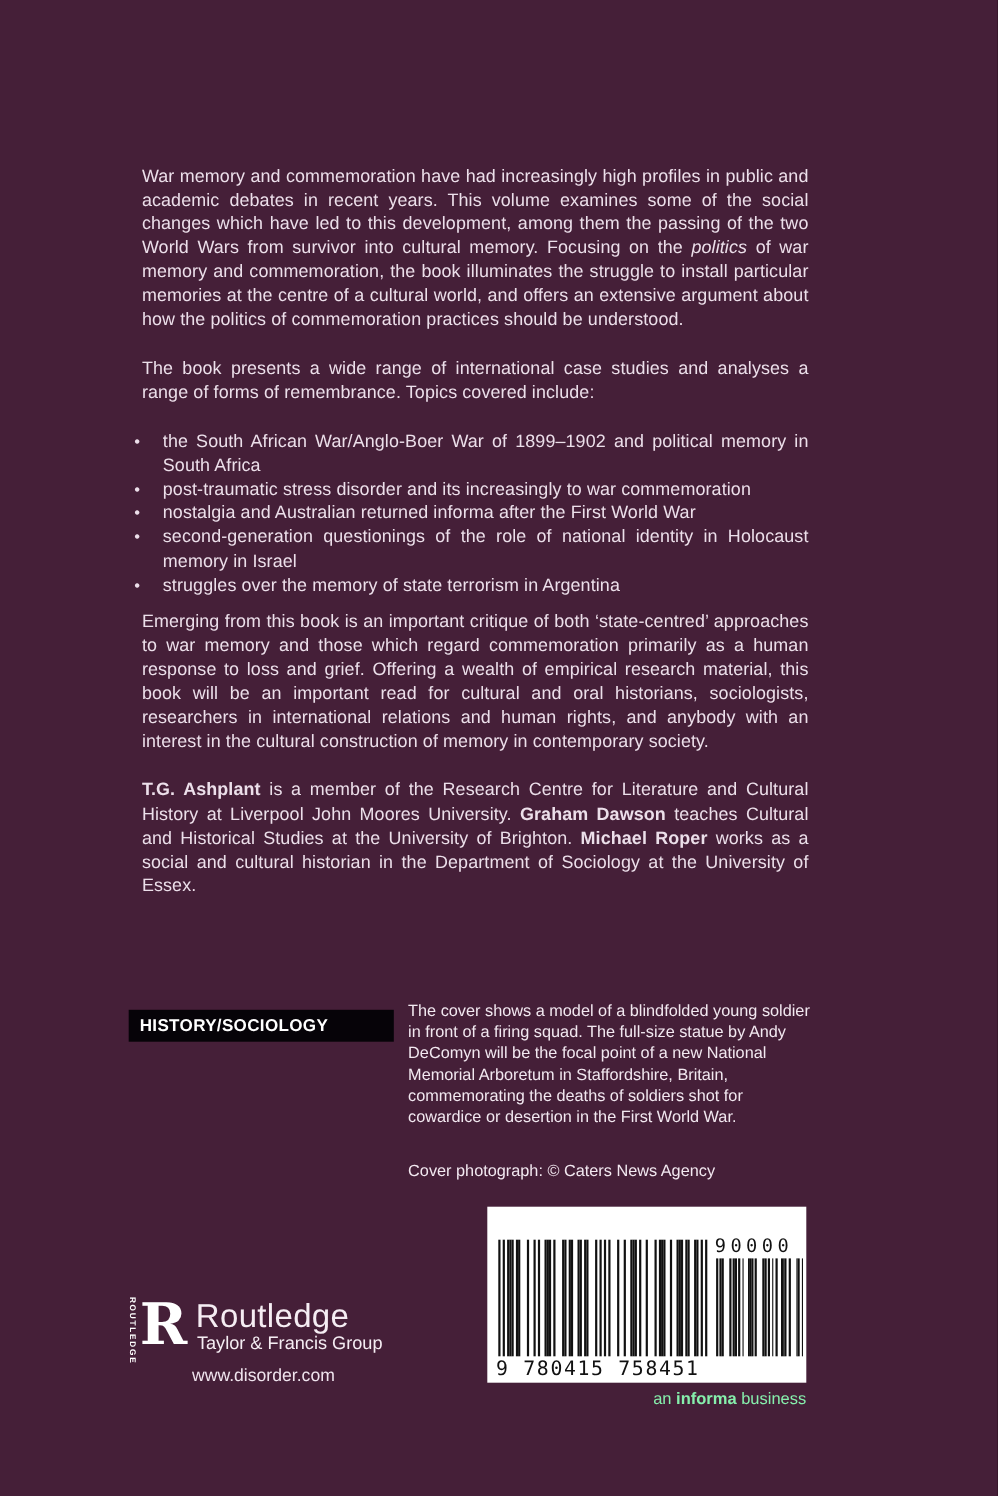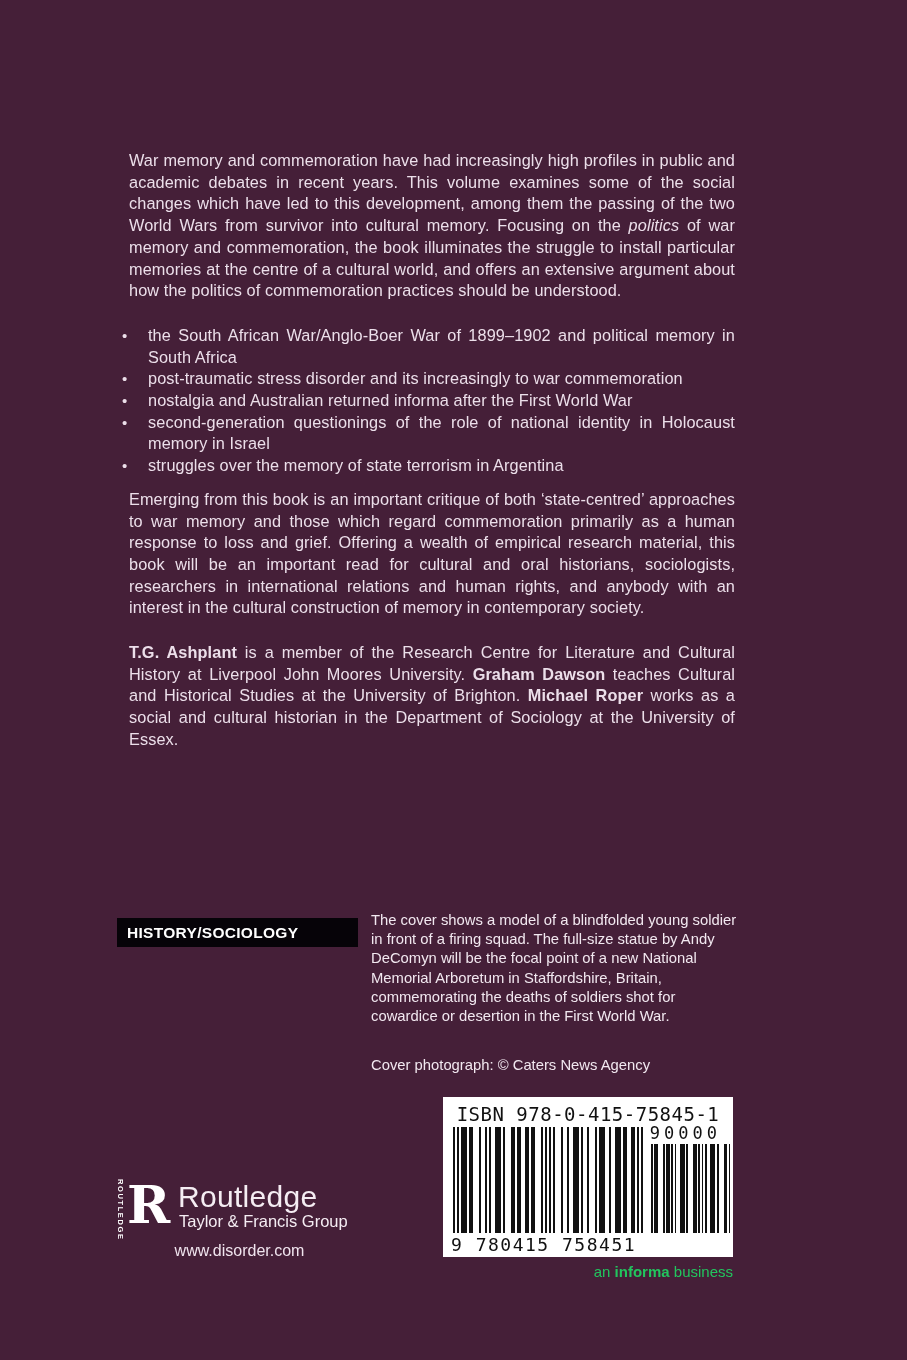--- a/index.html
+++ b/index.html
@@ -60,21 +60,21 @@
   .bc-main { position:absolute; left:10px; top:30px; font-size:0; white-space:nowrap; }
   .bc-supp { position:absolute; left:208px; top:47px; font-size:0; white-space:nowrap; }
   .bc-digits {
     position:absolute; left:8px; top:137px;
     font-family:"DejaVu Sans Mono", monospace; font-size:18px;
     letter-spacing:1.5px; color:#111; white-space:nowrap;
   }
   
   .informa {
     position:absolute; left:443px; top:1263px; width:290px;
-    text-align:right; font-size:15px; color:#22c55e;
+    text-align:right; font-size:15px; color:#86efac;
   }
   
   .logo-vert {
     position:absolute; left:116px; top:1179px; height:58px;
     writing-mode:vertical-rl;
     font-size:7.5px; font-weight:bold; letter-spacing:1.6px;
     color:#ffffff; text-align:center;
   }
   .logo-r {
     position:absolute; left:127px; top:1176px;
@@ -95,20 +95,21 @@
   }
 </style>
 </head>
 <body>
 
 <div class="cover">
 
   <div class="blurb">
     <p><span>War memory and commemoration have had increasingly high profiles in public and academic debates in recent years. This volume examines some of the social changes which have led to this development, among them the passing of the two World Wars from survivor into cultural memory. Focusing on the </span><span class="it">politics</span><span> of war memory and commemoration, the book illuminates the struggle to install particular memories at the centre of a cultural world, and offers an extensive argument about how the politics of commemoration practices should be understood.</span></p>
 
+    <p>The book presents a wide range of international case studies and analyses a range of forms of remembrance. Topics covered include:</p>
 
     <ul class="topics">
       <li>the South African War/Anglo-Boer War of 1899–1902 and political memory in South Africa</li>
       <li>post-traumatic stress disorder and its increasingly to war commemoration</li>
       <li>nostalgia and Australian returned informa after the First World War</li>
       <li>second-generation questionings of the role of national identity in Holocaust memory in Israel</li>
       <li>struggles over the memory of state terrorism in Argentina</li>
     </ul>
 
     <p>Emerging from this book is an important critique of both ‘state-centred’ approaches to war memory and those which regard commemoration primarily as a human response to loss and grief. Offering a wealth of empirical research material, this book will be an important read for cultural and oral historians, sociologists, researchers in international relations and human rights, and anybody with an interest in the cultural construction of memory in contemporary society.</p>
@@ -117,21 +118,20 @@
   </div>
 
   <div class="category-box">
     <span>HISTORY/SOCIOLOGY</span>
   </div>
 
   <div class="cover-note">The cover shows a model of a blindfolded young soldier in front of a firing squad. The full-size statue by Andy DeComyn will be the focal point of a new National Memorial Arboretum in Staffordshire, Britain, commemorating the deaths of soldiers shot for cowardice or desertion in the First World War.</div>
   <div class="cover-credit">Cover photograph: © Caters News Agency</div>
 
   <div class="barcode-box">
-    <div class="bc-isbn">ISBN 978-0-415-75845-1</div>
     <div class="bc-price">90000</div>
     <div class="bc-main" id="bc-main" style="height: 106px;"><span style="display: inline-block; height: 100%; width: 2px; background: rgb(17, 17, 17);"></span><span style="display: inline-block; height: 100%; width: 2px;"></span><span style="display: inline-block; height: 100%; width: 2px; background: rgb(17, 17, 17);"></span><span style="display: inline-block; height: 100%; width: 2px;"></span><span style="display: inline-block; height: 100%; width: 2px; background: rgb(17, 17, 17);"></span><span style="display: inline-block; height: 100%; width: 2px; background: rgb(17, 17, 17);"></span><span style="display: inline-block; height: 100%; width: 2px; background: rgb(17, 17, 17);"></span><span style="display: inline-block; height: 100%; width: 2px;"></span><span style="display: inline-block; height: 100%; width: 2px; background: rgb(17, 17, 17);"></span><span style="display: inline-block; height: 100%; width: 2px; background: rgb(17, 17, 17);"></span><span style="display: inline-block; height: 100%; width: 2px;"></span><span style="display: inline-block; height: 100%; width: 2px;"></span><span style="display: inline-block; height: 100%; width: 2px;"></span><span style="display: inline-block; height: 100%; width: 2px; background: rgb(17, 17, 17);"></span><span style="display: inline-block; height: 100%; width: 2px;"></span><span style="display: inline-block; height: 100%; width: 2px;"></span><span style="display: inline-block; height: 100%; width: 2px; background: rgb(17, 17, 17);"></span><span style="display: inline-block; height: 100%; width: 2px;"></span><span style="display: inline-block; height: 100%; width: 2px; background: rgb(17, 17, 17);"></span><span style="display: inline-block; height: 100%; width: 2px;"></span><span style="display: inline-block; height: 100%; width: 2px;"></span><span style="display: inline-block; height: 100%; width: 2px; background: rgb(17, 17, 17);"></span><span style="display: inline-block; height: 100%; width: 2px; background: rgb(17, 17, 17);"></span><span style="display: inline-block; height: 100%; width: 2px; background: rgb(17, 17, 17);"></span><span style="display: inline-block; height: 100%; width: 2px;"></span><span style="display: inline-block; height: 100%; width: 2px; background: rgb(17, 17, 17);"></span><span style="display: inline-block; height: 100%; width: 2px;"></span><span style="display: inline-block; height: 100%; width: 2px;"></span><span style="display: inline-block; height: 100%; width: 2px;"></span><span style="display: inline-block; height: 100%; width: 2px; background: rgb(17, 17, 17);"></span><span style="display: inline-block; height: 100%; width: 2px; background: rgb(17, 17, 17);"></span><span style="display: inline-block; height: 100%; width: 2px;"></span><span style="display: inline-block; height: 100%; width: 2px; background: rgb(17, 17, 17);"></span><span style="display: inline-block; height: 100%; width: 2px; background: rgb(17, 17, 17);"></span><span style="display: inline-block; height: 100%; width: 2px;"></span><span style="display: inline-block; height: 100%; width: 2px;"></span><span style="display: inline-block; height: 100%; width: 2px; background: rgb(17, 17, 17);"></span><span style="display: inline-block; height: 100%; width: 2px; background: rgb(17, 17, 17);"></span><span style="display: inline-block; height: 100%; width: 2px;"></span><span style="display: inline-block; height: 100%; width: 2px; background: rgb(17, 17, 17);"></span><span style="display: inline-block; height: 100%; width: 2px; background: rgb(17, 17, 17);"></span><span style="display: inline-block; height: 100%; width: 2px;"></span><span style="display: inline-block; height: 100%; width: 2px;"></span><span style="display: inline-block; height: 100%; width: 2px;"></span><span style="display: inline-block; height: 100%; width: 2px; background: rgb(17, 17, 17);"></span><span style="display: inline-block; height: 100%; width: 2px;"></span><span style="display: inline-block; height: 100%; width: 2px; background: rgb(17, 17, 17);"></span><span style="display: inline-block; height: 100%; width: 2px;"></span><span style="display: inline-block; height: 100%; width: 2px; background: rgb(17, 17, 17);"></span><span style="display: inline-block; height: 100%; width: 2px;"></span><span style="display: inline-block; height: 100%; width: 2px; background: rgb(17, 17, 17);"></span><span style="display: inline-block; height: 100%; width: 2px;"></span><span style="display: inline-block; height: 100%; width: 2px;"></span><span style="display: inline-block; height: 100%; width: 2px;"></span><span style="display: inline-block; height: 100%; width: 2px; background: rgb(17, 17, 17);"></span><span style="display: inline-block; height: 100%; width: 2px;"></span><span style="display: inline-block; height: 100%; width: 2px;"></span><span style="display: inline-block; height: 100%; width: 2px; background: rgb(17, 17, 17);"></span><span style="display: inline-block; height: 100%; width: 2px;"></span><span style="display: inline-block; height: 100%; width: 2px;"></span><span style="display: inline-block; height: 100%; width: 2px; background: rgb(17, 17, 17);"></span><span style="display: inline-block; height: 100%; width: 2px; background: rgb(17, 17, 17);"></span><span style="display: inline-block; height: 100%; width: 2px; background: rgb(17, 17, 17);"></span><span style="display: inline-block; height: 100%; width: 2px;"></span><span style="display: inline-block; height: 100%; width: 2px; background: rgb(17, 17, 17);"></span><span style="display: inline-block; height: 100%; width: 2px;"></span><span style="display: inline-block; height: 100%; width: 2px;"></span><span style="display: inline-block; height: 100%; width: 2px; background: rgb(17, 17, 17);"></span><span style="display: inline-block; height: 100%; width: 2px;"></span><span style="display: inline-block; height: 100%; width: 2px;"></span><span style="display: inline-block; height: 100%; width: 2px;"></span><span style="display: inline-block; height: 100%; width: 2px; background: rgb(17, 17, 17);"></span><span style="display: inline-block; height: 100%; width: 2px;"></span><span style="display: inline-block; height: 100%; width: 2px; background: rgb(17, 17, 17);"></span><span style="display: inline-block; height: 100%; width: 2px; background: rgb(17, 17, 17);"></span><span style="display: inline-block; height: 100%; width: 2px; background: rgb(17, 17, 17);"></span><span style="display: inline-block; height: 100%; width: 2px;"></span><span style="display: inline-block; height: 100%; width: 2px;"></span><span style="display: inline-block; height: 100%; width: 2px; background: rgb(17, 17, 17);"></span><span style="display: inline-block; height: 100%; width: 2px;"></span><span style="display: inline-block; height: 100%; width: 2px;"></span><span style="display: inline-block; height: 100%; width: 2px; background: rgb(17, 17, 17);"></span><span style="display: inline-block; height: 100%; width: 2px; background: rgb(17, 17, 17);"></span><span style="display: inline-block; height: 100%; width: 2px; background: rgb(17, 17, 17);"></span><span style="display: inline-block; height: 100%; width: 2px;"></span><span style="display: inline-block; height: 100%; width: 2px; background: rgb(17, 17, 17);"></span><span style="display: inline-block; height: 100%; width: 2px; background: rgb(17, 17, 17);"></span><span style="display: inline-block; height: 100%; width: 2px;"></span><span style="display: inline-block; height: 100%; width: 2px;"></span><span style="display: inline-block; height: 100%; width: 2px; background: rgb(17, 17, 17);"></span><span style="display: inline-block; height: 100%; width: 2px; background: rgb(17, 17, 17);"></span><span style="display: inline-block; height: 100%; width: 2px;"></span><span style="display: inline-block; height: 100%; width: 2px; background: rgb(17, 17, 17);"></span><span style="display: inline-block; height: 100%; width: 2px;"></span><span style="display: inline-block; height: 100%; width: 2px; background: rgb(17, 17, 17);"></span></div>
     <div class="bc-supp" id="bc-supp" style="height: 89px;"><span style="display: inline-block; height: 100%; width: 1.7px; background: rgb(17, 17, 17);"></span><span style="display: inline-block; height: 100%; width: 1.7px;"></span><span style="display: inline-block; height: 100%; width: 1.7px; background: rgb(17, 17, 17);"></span><span style="display: inline-block; height: 100%; width: 1.7px; background: rgb(17, 17, 17);"></span><span style="display: inline-block; height: 100%; width: 1.7px;"></span><span style="display: inline-block; height: 100%; width: 1.7px;"></span><span style="display: inline-block; height: 100%; width: 1.7px;"></span><span style="display: inline-block; height: 100%; width: 1.7px; background: rgb(17, 17, 17);"></span><span style="display: inline-block; height: 100%; width: 1.7px;"></span><span style="display: inline-block; height: 100%; width: 1.7px; background: rgb(17, 17, 17);"></span><span style="display: inline-block; height: 100%; width: 1.7px; background: rgb(17, 17, 17);"></span><span style="display: inline-block; height: 100%; width: 1.7px;"></span><span style="display: inline-block; height: 100%; width: 1.7px; background: rgb(17, 17, 17);"></span><span style="display: inline-block; height: 100%; width: 1.7px;"></span><span style="display: inline-block; height: 100%; width: 1.7px; background: rgb(17, 17, 17);"></span><span style="display: inline-block; height: 100%; width: 1.7px;"></span><span style="display: inline-block; height: 100%; width: 1.7px;"></span><span style="display: inline-block; height: 100%; width: 1.7px; background: rgb(17, 17, 17);"></span><span style="display: inline-block; height: 100%; width: 1.7px; background: rgb(17, 17, 17);"></span><span style="display: inline-block; height: 100%; width: 1.7px; background: rgb(17, 17, 17);"></span><span style="display: inline-block; height: 100%; width: 1.7px;"></span><span style="display: inline-block; height: 100%; width: 1.7px; background: rgb(17, 17, 17);"></span><span style="display: inline-block; height: 100%; width: 1.7px;"></span><span style="display: inline-block; height: 100%; width: 1.7px;"></span><span style="display: inline-block; height: 100%; width: 1.7px;"></span><span style="display: inline-block; height: 100%; width: 1.7px; background: rgb(17, 17, 17);"></span><span style="display: inline-block; height: 100%; width: 1.7px; background: rgb(17, 17, 17);"></span><span style="display: inline-block; height: 100%; width: 1.7px;"></span><span style="display: inline-block; height: 100%; width: 1.7px; background: rgb(17, 17, 17);"></span><span style="display: inline-block; height: 100%; width: 1.7px;"></span><span style="display: inline-block; height: 100%; width: 1.7px; background: rgb(17, 17, 17);"></span><span style="display: inline-block; height: 100%; width: 1.7px;"></span><span style="display: inline-block; height: 100%; width: 1.7px; background: rgb(17, 17, 17);"></span><span style="display: inline-block; height: 100%; width: 1.7px;"></span><span style="display: inline-block; height: 100%; width: 1.7px;"></span><span style="display: inline-block; height: 100%; width: 1.7px; background: rgb(17, 17, 17);"></span><span style="display: inline-block; height: 100%; width: 1.7px; background: rgb(17, 17, 17);"></span><span style="display: inline-block; height: 100%; width: 1.7px; background: rgb(17, 17, 17);"></span><span style="display: inline-block; height: 100%; width: 1.7px;"></span><span style="display: inline-block; height: 100%; width: 1.7px; background: rgb(17, 17, 17);"></span><span style="display: inline-block; height: 100%; width: 1.7px;"></span><span style="display: inline-block; height: 100%; width: 1.7px;"></span><span style="display: inline-block; height: 100%; width: 1.7px;"></span><span style="display: inline-block; height: 100%; width: 1.7px; background: rgb(17, 17, 17);"></span><span style="display: inline-block; height: 100%; width: 1.7px; background: rgb(17, 17, 17);"></span><span style="display: inline-block; height: 100%; width: 1.7px;"></span><span style="display: inline-block; height: 100%; width: 1.7px; background: rgb(17, 17, 17);"></span></div>
     <div class="bc-digits">9 780415 758451</div>
   </div>
 
   <div class="informa"><span>an </span><span class="b">informa</span><span> business</span></div>
 
   <div class="logo-vert">ROUTLEDGE</div>
   <div class="logo-r">R</div>

